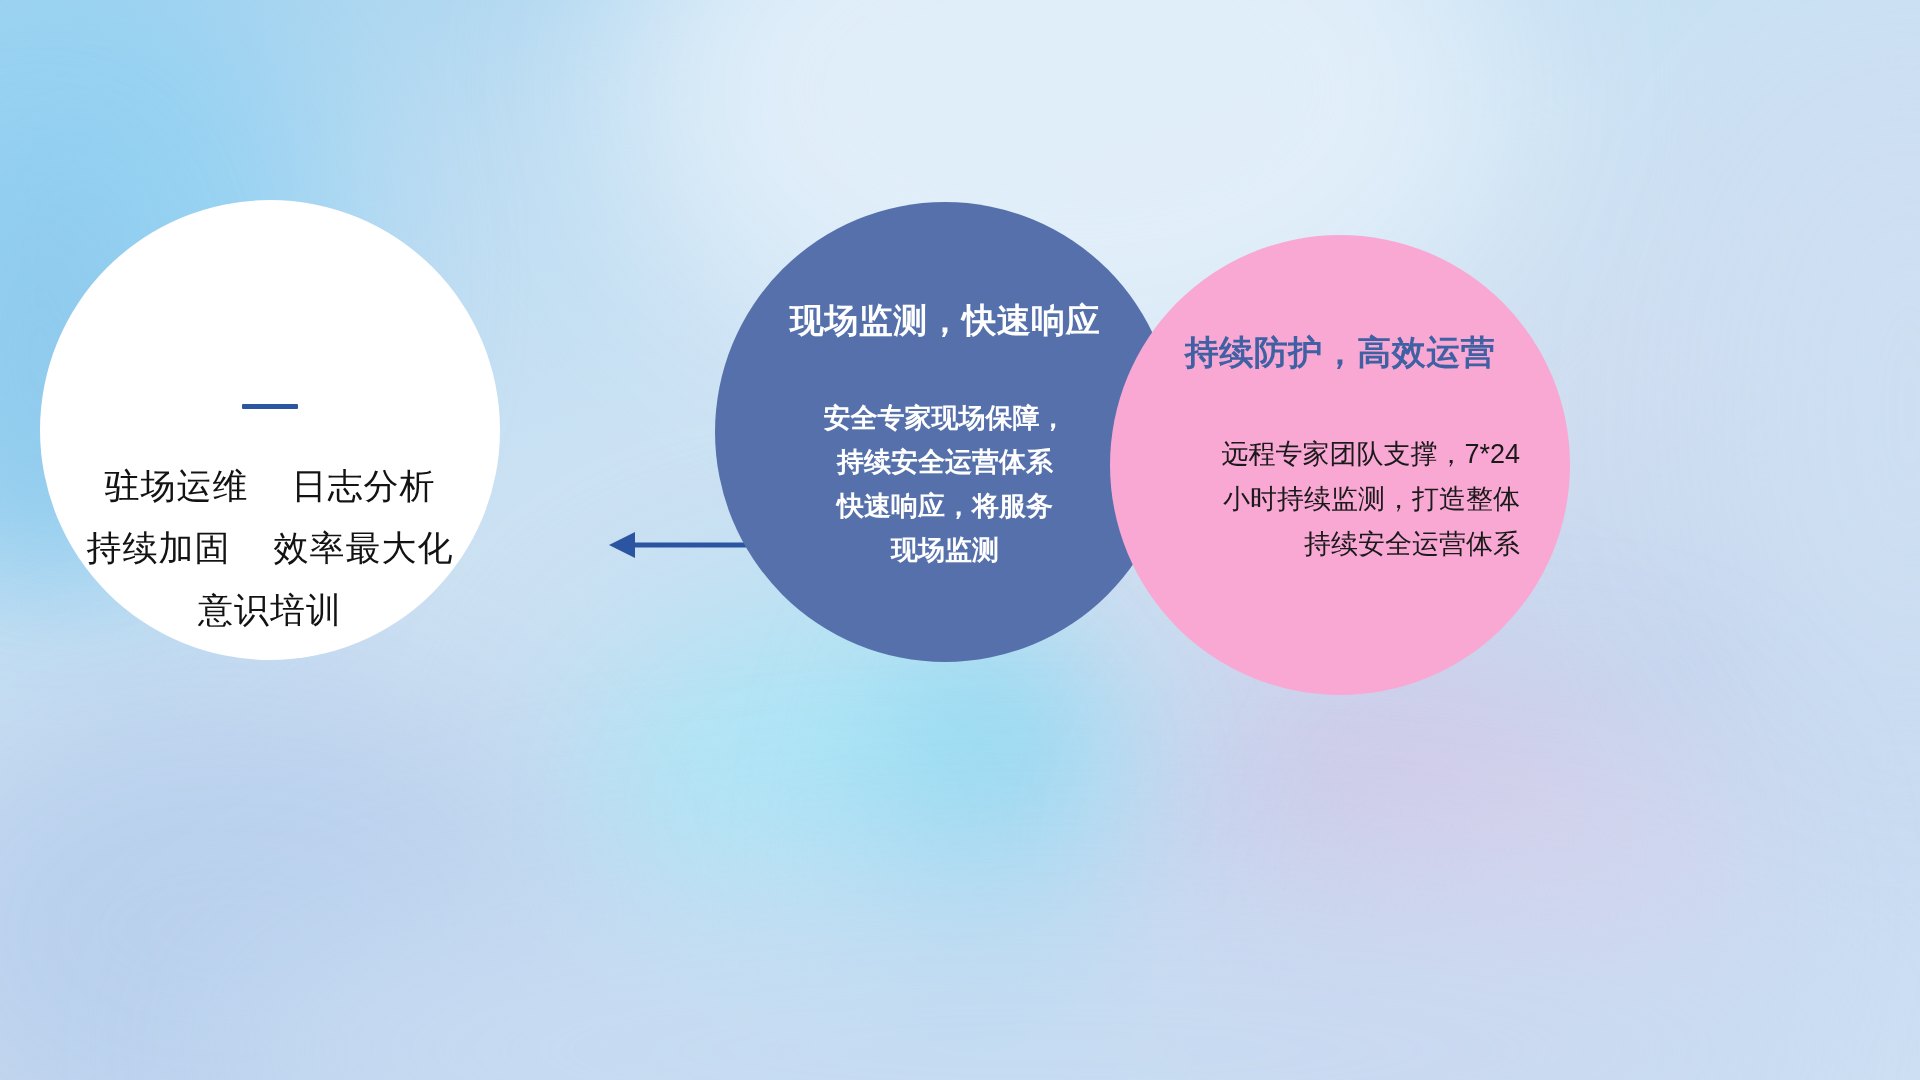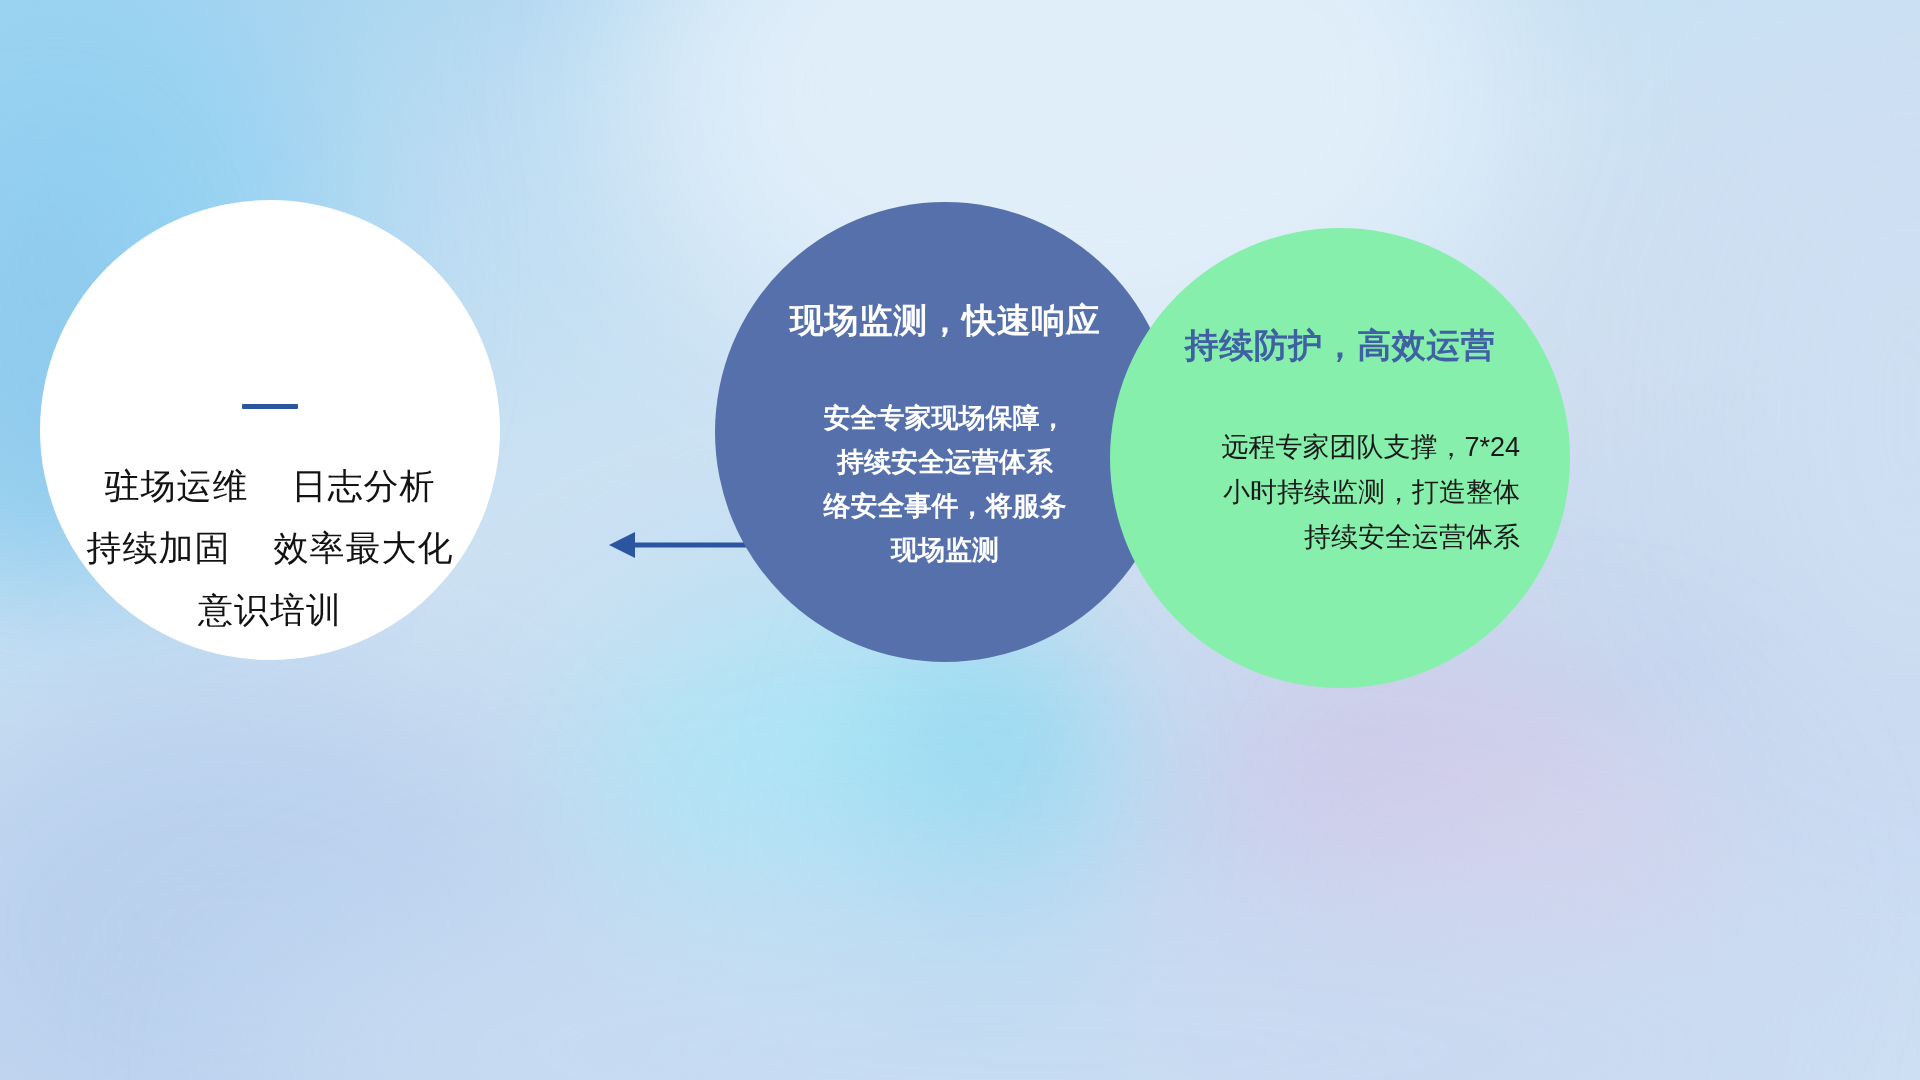--- a/index.html
+++ b/index.html
@@ -122,24 +122,24 @@
   #circle-mid {
     left: 715px;
     top: 202px;
     width: 460px;
     height: 460px;
     background: #5570ab;
     z-index: 2;
   }
   #circle-right {
     left: 1110px;
-    top: 228px;
+    top: 235px;
     width: 460px;
     height: 460px;
-    background: #86efac;
+    background: #f9a8d4;
     z-index: 3;
   }
 
   
   .accent-dash {
     width: 56px;
     height: 5px;
     background: #2b55a1;
     margin-top: 204px;
     border-radius: 1px;
@@ -237,21 +237,21 @@
       <div class="row">持续加固    效率最大化</div>
       <div class="row">意识培训</div>
     </div>
   </div>
 
   <div id="circle-mid" class="circle">
     <div class="mid-title">现场监测，快速响应</div>
     <div class="mid-body">
       <div>安全专家现场保障，</div>
       <div>持续安全运营体系</div>
-      <div>络安全事件，将服务</div>
+      <div>快速响应，将服务</div>
       <div>现场监测</div>
     </div>
   </div>
 
   <div id="circle-right" class="circle">
     <div class="right-title">持续防护，高效运营</div>
     <div class="right-body">
       <div>远程专家团队支撑，7*24</div>
       <div>小时持续监测，打造整体</div>
       <div>持续安全运营体系</div>

